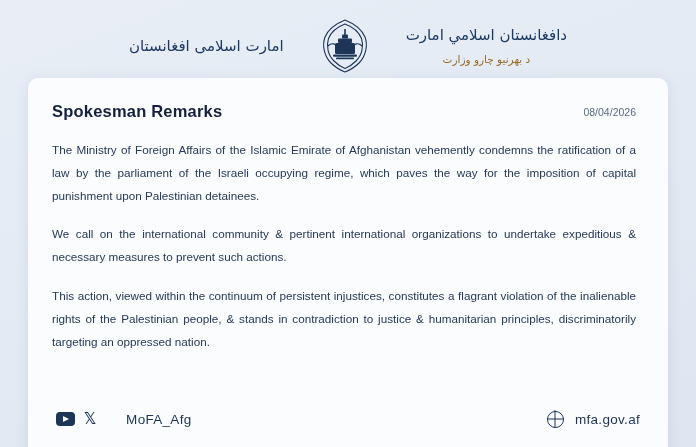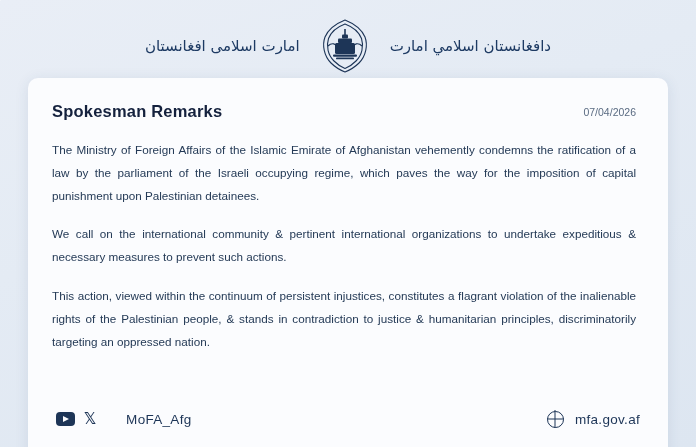--- a/index.html
+++ b/index.html
@@ -29,21 +29,21 @@
       linear-gradient(115deg, rgba(255,255,255,0.55) 0 1px, rgba(255,255,255,0) 1px 34px),
       linear-gradient(115deg, rgba(160,180,205,0.13) 0 1px, rgba(255,255,255,0) 1px 68px);
     pointer-events: none;
   }
   .header {
     position: relative;
     height: 92px;
     display: flex;
     align-items: center;
     justify-content: center;
-    gap: 14px;
+    gap: 30px;
   }
   .hdr-side {
     text-align: center;
     line-height: 1.5;
   }
   .hdr-line1 {
     font-family: "DejaVu Sans", sans-serif;
     font-size: 15px;
     color: #1d3a63;
     letter-spacing: 0.5px;
@@ -225,27 +225,28 @@
         </g>
         <g stroke="#1d3557" stroke-width="1.2" fill="none">
           <path d="M14 31 C18 27 22 29 24 32"></path>
           <path d="M48 31 C44 27 40 29 38 32"></path>
         </g>
       </svg>
     </div>
 
     <div class="hdr-side">
       <div class="hdr-line1">دافغانستان اسلامي امارت</div>
+      <div class="hdr-line2">د بهرنیو چارو وزارت</div>
     </div>
   </div>
 
   <div class="card">
     <div class="card-top">
       <div class="title">Spokesman Remarks</div>
-      <div class="date">07/04/2026</div>
+      <div class="date">08/04/2026</div>
     </div>
     <div class="body-text">
       <p class="para">The Ministry of Foreign Affairs of the Islamic Emirate of Afghanistan vehemently condemns the ratification of a law by the parliament of the Israeli occupying regime, which paves the way for the imposition of capital punishment upon Palestinian detainees.</p>
       <p class="para">We call on the international community &amp; pertinent international organizations to undertake expeditious &amp; necessary measures to prevent such actions.</p>
       <p class="para">This action, viewed within the continuum of persistent injustices, constitutes a flagrant violation of the inalienable rights of the Palestinian people, &amp; stands in contradiction to justice &amp; humanitarian principles, discriminatorily targeting an oppressed nation.</p>
     </div>
     <div class="card-underline"></div>
   </div>
 
   <div class="footer">

